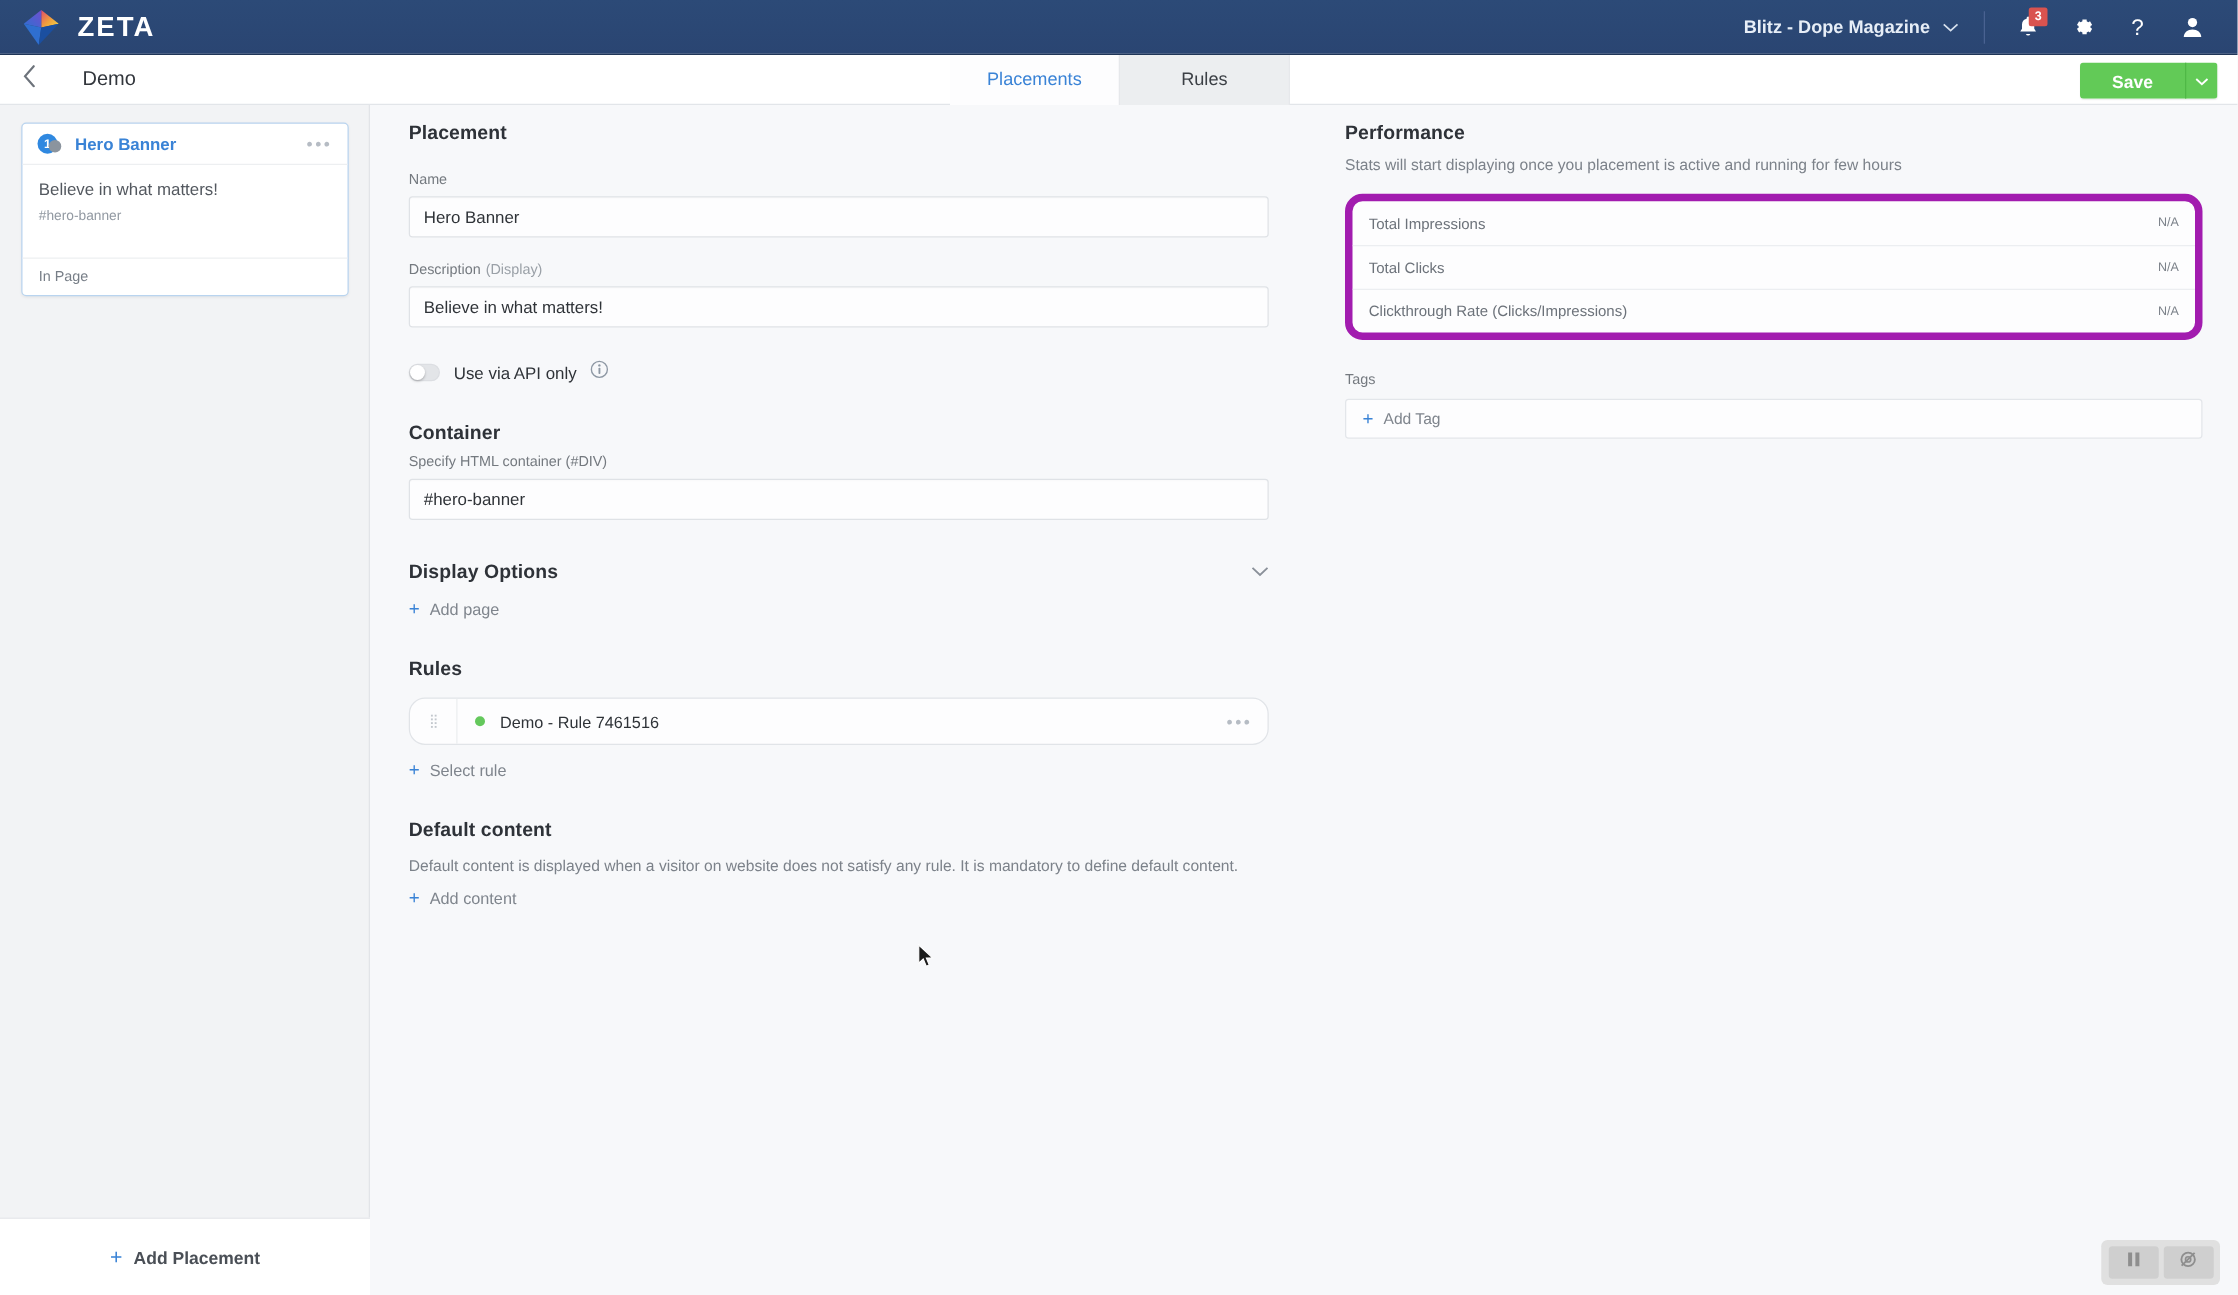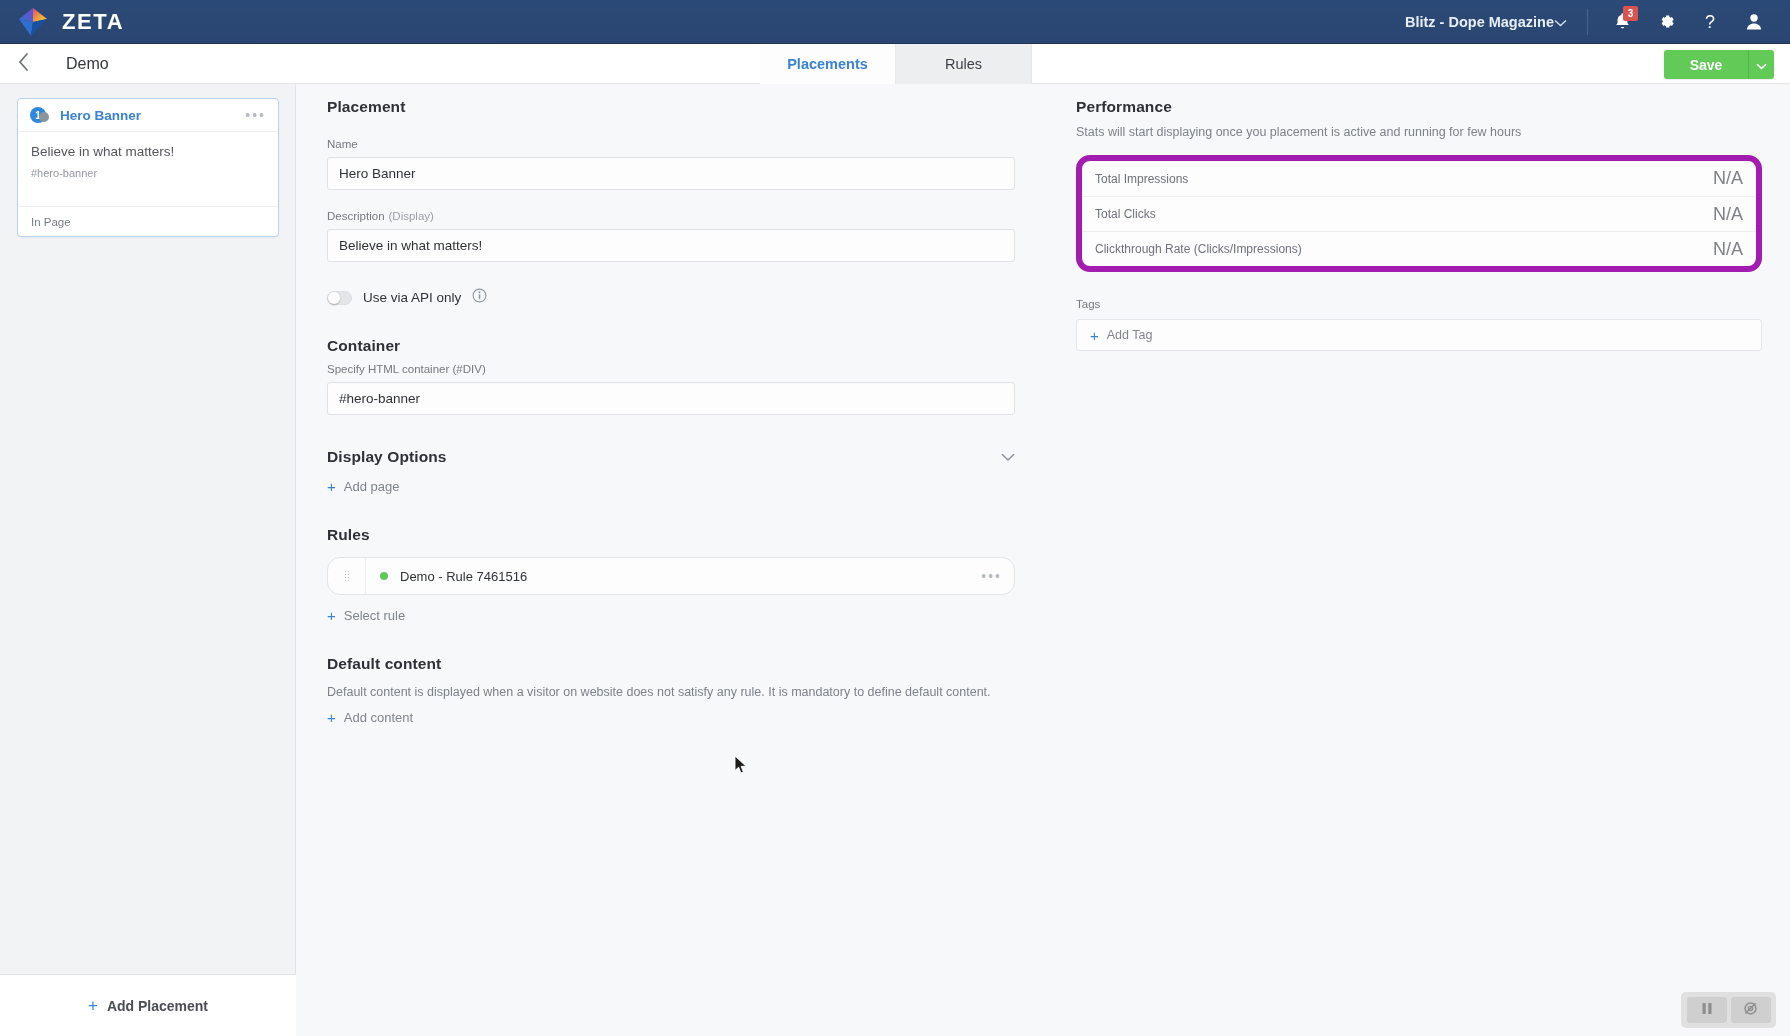--- a/index.html
+++ b/index.html
@@ -21,21 +21,21 @@
   .brand { display: flex; align-items: center; gap: 12px; padding-left: 16px; }
   .brand-logo { width: 34px; height: 34px; position: relative; }
   .brand-name {
     color: #ffffff; font-size: 22px; font-weight: bold; letter-spacing: 1.6px;
   }
   .topbar-right {
     margin-left: auto; display: flex; align-items: center; gap: 0; padding-right: 14px;
   }
   .account {
     color: #e7eef7; font-size: 14.5px; font-weight: bold;
-    display: flex; align-items: center; padding-right: 20px;
+    display: flex; align-items: center; gap: 10px; padding-right: 20px;
   }
   .divider-v { width: 1px; height: 26px; background: #4a6party; background: #496291; margin-right: 12px; }
   .icon-btn {
     width: 44px; height: 44px; display: flex; align-items: center; justify-content: center;
     position: relative; cursor: pointer;
   }
   .icon-btn svg { display: block; }
   .badge {
     position: absolute; top: 6px; right: 6px;
     background: #d9534f; color: #fff; font-size: 10px; font-weight: bold;
@@ -54,21 +54,21 @@
   }
   .page-title {
     display: flex; align-items: center; font-size: 16px; color: #32363c;
     padding-left: 20px; font-weight: normal;
   }
   .tabs { position: absolute; left: 760px; top: 0; height: 40px; display: flex; }
   .tab {
     width: 136px; height: 40px; display: flex; align-items: center; justify-content: center;
     font-size: 14.5px; cursor: pointer; border-right: 1px solid #e6e8eb;
   }
-  .tab.active { background: #fdfdfe; color: #3a83d6; font-weight: bold; }
+  .tab.active { background: #fdfdfe; color: #3a83d6; font-weight: normal; }
   .tab.inactive { background: #eceef0; color: #3b3f45; }
   .save-wrap {
     position: absolute; right: 16px; top: 6px; display: flex; height: 29px;
     border-radius: 3px; overflow: hidden; box-shadow: 0 1px 1px rgba(0,0,0,.08);
   }
   .save-btn {
     background: #62ca57; color: #fff; font-size: 14px; font-weight: bold;
     width: 84px; display: flex; align-items: center; justify-content: center; cursor: pointer;
   }
   .save-caret {
@@ -187,21 +187,21 @@
   .perf-sub { font-size: 12.5px; color: #7c828a; }
   .perf-table {
     width: 100%; border: 6px solid #a21caf; border-radius: 14px;
     background: #fdfdfe; overflow: hidden;
   }
   .perf-row {
     height: 35px; display: flex; align-items: center; padding: 0 13px;
     font-size: 12px; color: #6c727a;
   }
   .perf-row + .perf-row { border-top: 1px solid #eceef1; }
-  .perf-val { margin-left: auto; font-size: 18px; color: #7c828a; }
+  .perf-val { margin-left: auto; font-size: 10px; color: #7c828a; }
 
   .tags-box {
     width: 100%; height: 32px; border: 1px solid #e3e6ea; border-radius: 3px;
     background: #fdfdfe; display: flex; align-items: center; padding: 0 13px; gap: 8px; cursor: pointer;
   }
 
   
   .rec-widget {
     position: absolute; right: 14px; bottom: 8px;
     width: 95px; height: 36px; background: #e0e0e0; border-radius: 5px;

